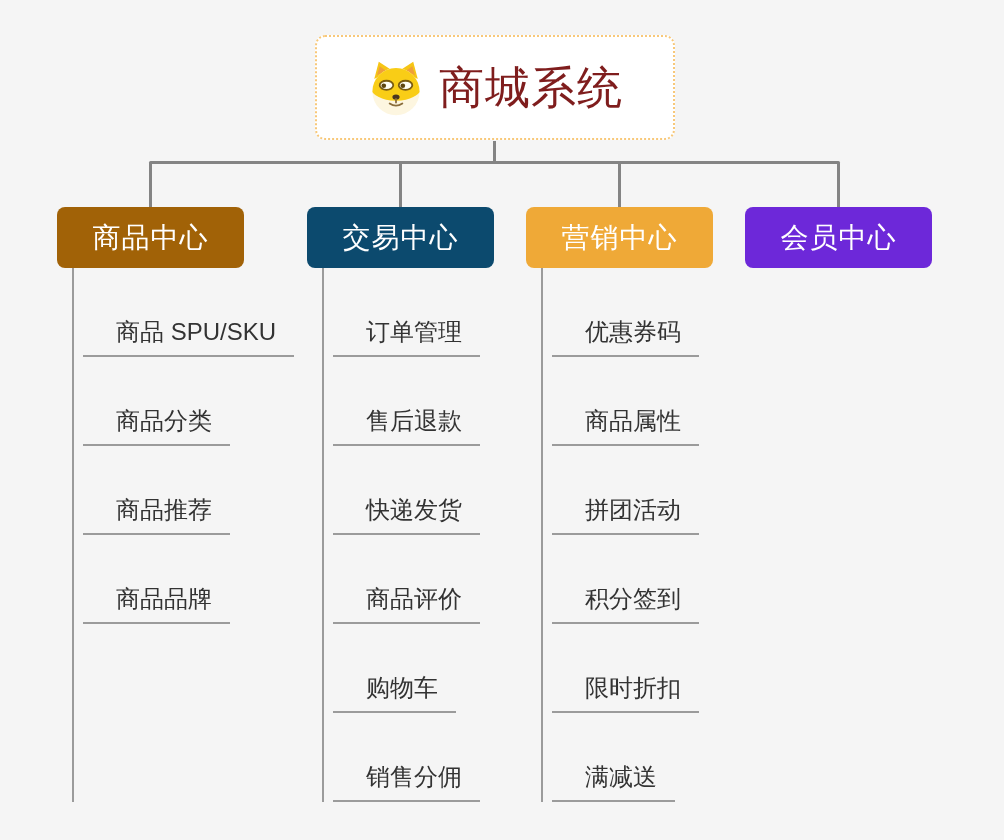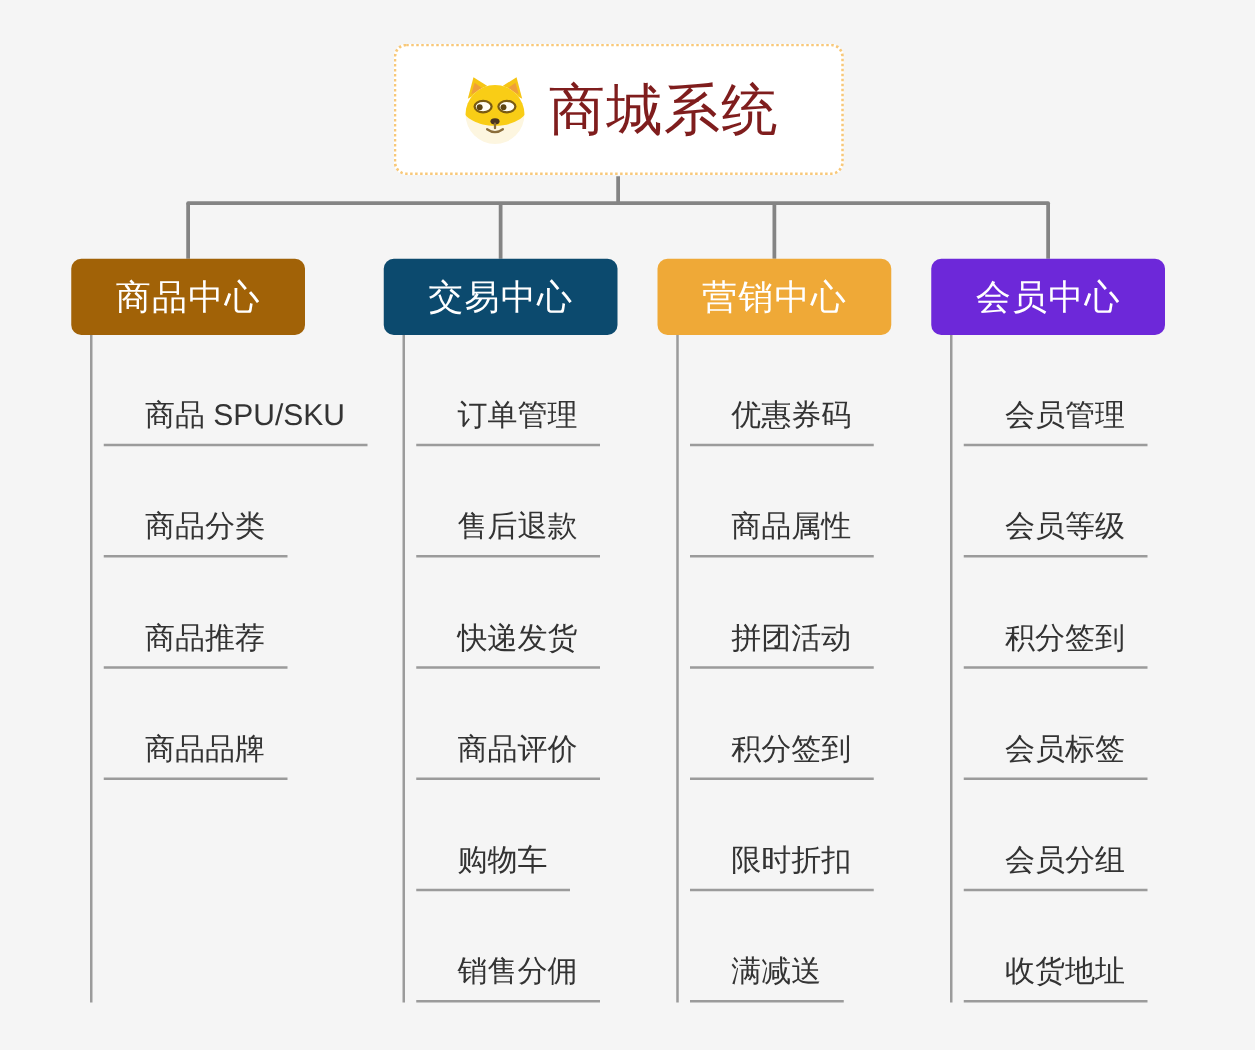--- a/index.html
+++ b/index.html
@@ -171,33 +171,13 @@
     <div class="child-row">
         <span class="child-label">满减送</span>
       </div>
   </div>
 </div>
 
 <div class="branch branch-4">
   <div class="branch-box" style="background: #6d28d9;">
     <span>会员中心</span>
   </div>
-  <div class="children">
-    <div class="child-row">
-        <span class="child-label">会员管理</span>
-      </div>
-    <div class="child-row">
-        <span class="child-label">会员等级</span>
-      </div>
-    <div class="child-row">
-        <span class="child-label">积分签到</span>
-      </div>
-    <div class="child-row">
-        <span class="child-label">会员标签</span>
-      </div>
-    <div class="child-row">
-        <span class="child-label">会员分组</span>
-      </div>
-    <div class="child-row">
-        <span class="child-label">收货地址</span>
-      </div>
-  </div>
 </div>
 
 </body></html>

